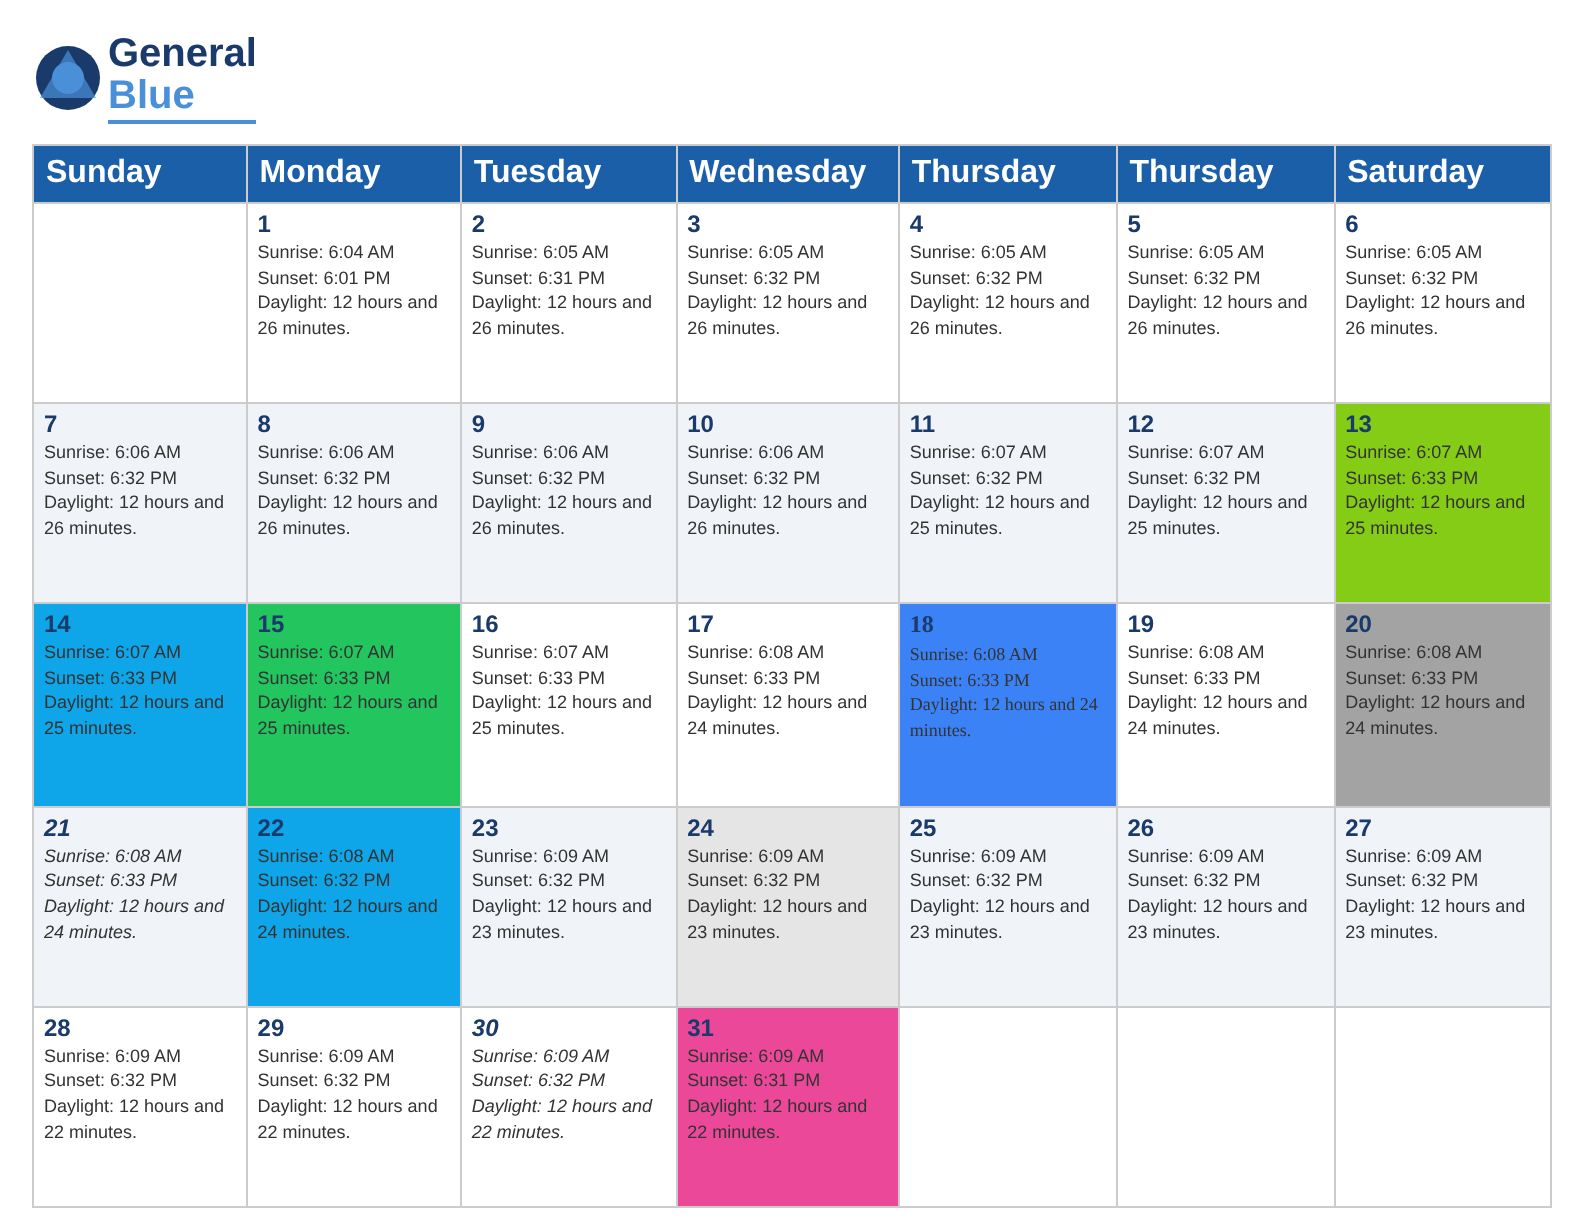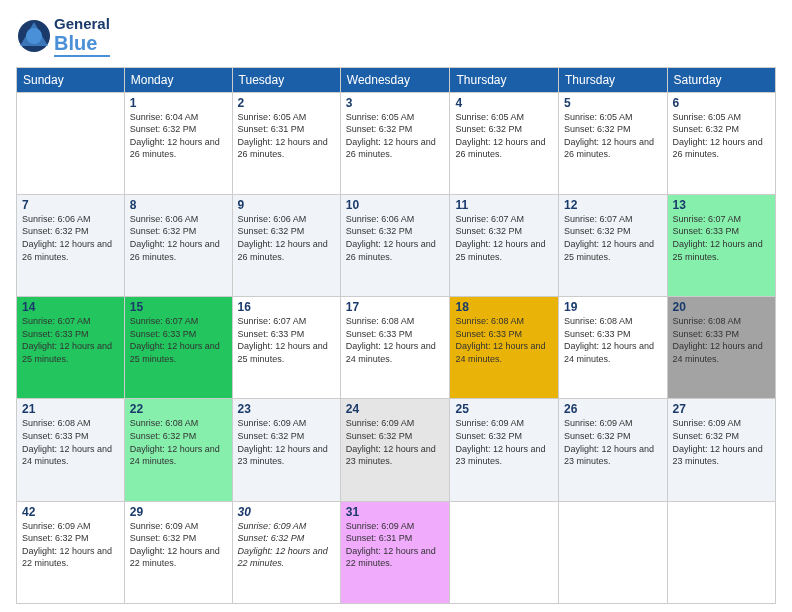--- a/index.html
+++ b/index.html
@@ -42,22 +42,22 @@
       color: #333;
     }
     .calendar {
       width: 100%;
       border-collapse: collapse;
       flex: 1;
     }
     .calendar th {
       background: #1a5fa8;
       color: #fff;
-      font-size: 12px;
-      font-weight: normal;
+      font-size: 16px;
+      font-weight: bold;
       text-align: left;
       padding: 5px 6px;
       border: 1px solid #ccc;
     }
     .calendar td {
       border: 1px solid #ccc;
       vertical-align: top;
       padding: 3px 5px;
       font-size: 9.5px;
       color: #333;
@@ -89,21 +89,21 @@
 <div class="page">
   <div class="header">
     <div class="logo">
       <div style="display:flex;align-items:center;gap:2px;">
         <svg width="36" height="36" viewBox="0 0 36 36">
           <circle cx="18" cy="18" r="16" fill="#1a3a6b"></circle>
           <polygon points="18,4 32,28 4,28" fill="#4a90d9" opacity="0.7"></polygon>
           <circle cx="18" cy="18" r="8" fill="#4a90d9"></circle>
         </svg>
         <div>
-          <div style="font-size:15px;font-weight:bold;color:#1a3a6b;line-height:1.1;"><span style="color:#1a3a6b;">General</span></div>
+          <div style="font-size:20px;font-weight:bold;color:#1a3a6b;line-height:1.1;"><span style="color:#1a3a6b;">General</span></div>
           <div style="font-size:20px;font-weight:bold;color:#4a90d9;line-height:1;">Blue</div>
           <div style="height:2px;background:#4a90d9;width:100%;margin-top:2px;"></div>
         </div>
       </div>
     </div>
     <div class="title-block">
       <div class="month-title"></div>
       <div class="location"></div>
     </div>
   </div>
@@ -119,21 +119,21 @@
           <th>Thursday</th>
           <th>Saturday</th>
         </tr>
     </thead>
     <tbody id="calendar-body">
     <tr>
           <td class="empty-cell"></td>
           <td style="background: rgb(255, 255, 255);">
             <span class="day-number">1</span>
             <div class="day-info" style="white-space: pre-line;">Sunrise: 6:04 AM
-Sunset: 6:32 PM
+Sunset: 6:01 PM
 Daylight: 12 hours and 26 minutes.</div>
           </td>
           <td style="background: rgb(255, 255, 255);">
             <span class="day-number">2</span>
             <div class="day-info" style="white-space: pre-line;">Sunrise: 6:05 AM
 Sunset: 6:31 PM
 Daylight: 12 hours and 26 minutes.</div>
           </td>
           <td style="background: rgb(255, 255, 255);">
             <span class="day-number">3</span>
@@ -190,29 +190,29 @@
             <div class="day-info" style="white-space: pre-line;">Sunrise: 6:07 AM
 Sunset: 6:32 PM
 Daylight: 12 hours and 25 minutes.</div>
           </td>
           <td style="background: rgb(240, 244, 248);">
             <span class="day-number">12</span>
             <div class="day-info" style="white-space: pre-line;">Sunrise: 6:07 AM
 Sunset: 6:32 PM
 Daylight: 12 hours and 25 minutes.</div>
           </td>
-          <td style="background: #86efac;">
+          <td style="background: #84cc16;">
             <span class="day-number">13</span>
             <div class="day-info" style="white-space: pre-line;">Sunrise: 6:07 AM
 Sunset: 6:33 PM
 Daylight: 12 hours and 25 minutes.</div>
           </td>
         </tr>
         <tr>
-          <td style="background: #22c55e;">
+          <td style="background: #0ea5e9;">
             <span class="day-number">14</span>
             <div class="day-info" style="white-space: pre-line;">Sunrise: 6:07 AM
 Sunset: 6:33 PM
 Daylight: 12 hours and 25 minutes.</div>
           </td>
           <td style="background: #22c55e;">
             <span class="day-number">15</span>
             <div class="day-info" style="white-space: pre-line;">Sunrise: 6:07 AM
 Sunset: 6:33 PM
 Daylight: 12 hours and 25 minutes.</div>
@@ -222,47 +222,47 @@
             <div class="day-info" style="white-space: pre-line;">Sunrise: 6:07 AM
 Sunset: 6:33 PM
 Daylight: 12 hours and 25 minutes.</div>
           </td>
           <td style="background: rgb(255, 255, 255);">
             <span class="day-number">17</span>
             <div class="day-info" style="white-space: pre-line;">Sunrise: 6:08 AM
 Sunset: 6:33 PM
 Daylight: 12 hours and 24 minutes.</div>
           </td>
-          <td style="background: #eab308;">
+          <td style="background: #3b82f6; font-family: Liberation Serif, serif;">
             <span class="day-number">18</span>
             <div class="day-info" style="white-space: pre-line;">Sunrise: 6:08 AM
 Sunset: 6:33 PM
 Daylight: 12 hours and 24 minutes.</div>
           </td>
           <td style="background: rgb(255, 255, 255);">
             <span class="day-number">19</span>
             <div class="day-info" style="white-space: pre-line;">Sunrise: 6:08 AM
 Sunset: 6:33 PM
 Daylight: 12 hours and 24 minutes.</div>
           </td>
           <td style="background: #a3a3a3;">
             <span class="day-number">20</span>
             <div class="day-info" style="white-space: pre-line;">Sunrise: 6:08 AM
 Sunset: 6:33 PM
 Daylight: 12 hours and 24 minutes.</div>
           </td>
         </tr>
         <tr>
-          <td style="background: rgb(240, 244, 248);">
+          <td style="background: rgb(240, 244, 248); font-style: italic;">
             <span class="day-number">21</span>
             <div class="day-info" style="white-space: pre-line;">Sunrise: 6:08 AM
 Sunset: 6:33 PM
 Daylight: 12 hours and 24 minutes.</div>
           </td>
-          <td style="background: #86efac;">
+          <td style="background: #0ea5e9;">
             <span class="day-number">22</span>
             <div class="day-info" style="white-space: pre-line;">Sunrise: 6:08 AM
 Sunset: 6:32 PM
 Daylight: 12 hours and 24 minutes.</div>
           </td>
           <td style="background: rgb(240, 244, 248);">
             <span class="day-number">23</span>
             <div class="day-info" style="white-space: pre-line;">Sunrise: 6:09 AM
 Sunset: 6:32 PM
 Daylight: 12 hours and 23 minutes.</div>
@@ -287,38 +287,38 @@
           </td>
           <td style="background: rgb(240, 244, 248);">
             <span class="day-number">27</span>
             <div class="day-info" style="white-space: pre-line;">Sunrise: 6:09 AM
 Sunset: 6:32 PM
 Daylight: 12 hours and 23 minutes.</div>
           </td>
         </tr>
         <tr>
           <td style="background: rgb(255, 255, 255);">
-            <span class="day-number">42</span>
+            <span class="day-number">28</span>
             <div class="day-info" style="white-space: pre-line;">Sunrise: 6:09 AM
 Sunset: 6:32 PM
 Daylight: 12 hours and 22 minutes.</div>
           </td>
           <td style="background: rgb(255, 255, 255);">
             <span class="day-number">29</span>
             <div class="day-info" style="white-space: pre-line;">Sunrise: 6:09 AM
 Sunset: 6:32 PM
 Daylight: 12 hours and 22 minutes.</div>
           </td>
           <td style="background: rgb(255, 255, 255); font-style: italic;">
             <span class="day-number">30</span>
             <div class="day-info" style="white-space: pre-line;">Sunrise: 6:09 AM
 Sunset: 6:32 PM
 Daylight: 12 hours and 22 minutes.</div>
           </td>
-          <td style="background: #f0abfc;">
+          <td style="background: #ec4899;">
             <span class="day-number">31</span>
             <div class="day-info" style="white-space: pre-line;">Sunrise: 6:09 AM
 Sunset: 6:31 PM
 Daylight: 12 hours and 22 minutes.</div>
           </td>
           <td class="empty-cell"></td>
           <td class="empty-cell"></td>
           <td class="empty-cell"></td>
         </tr>
       </tbody>

